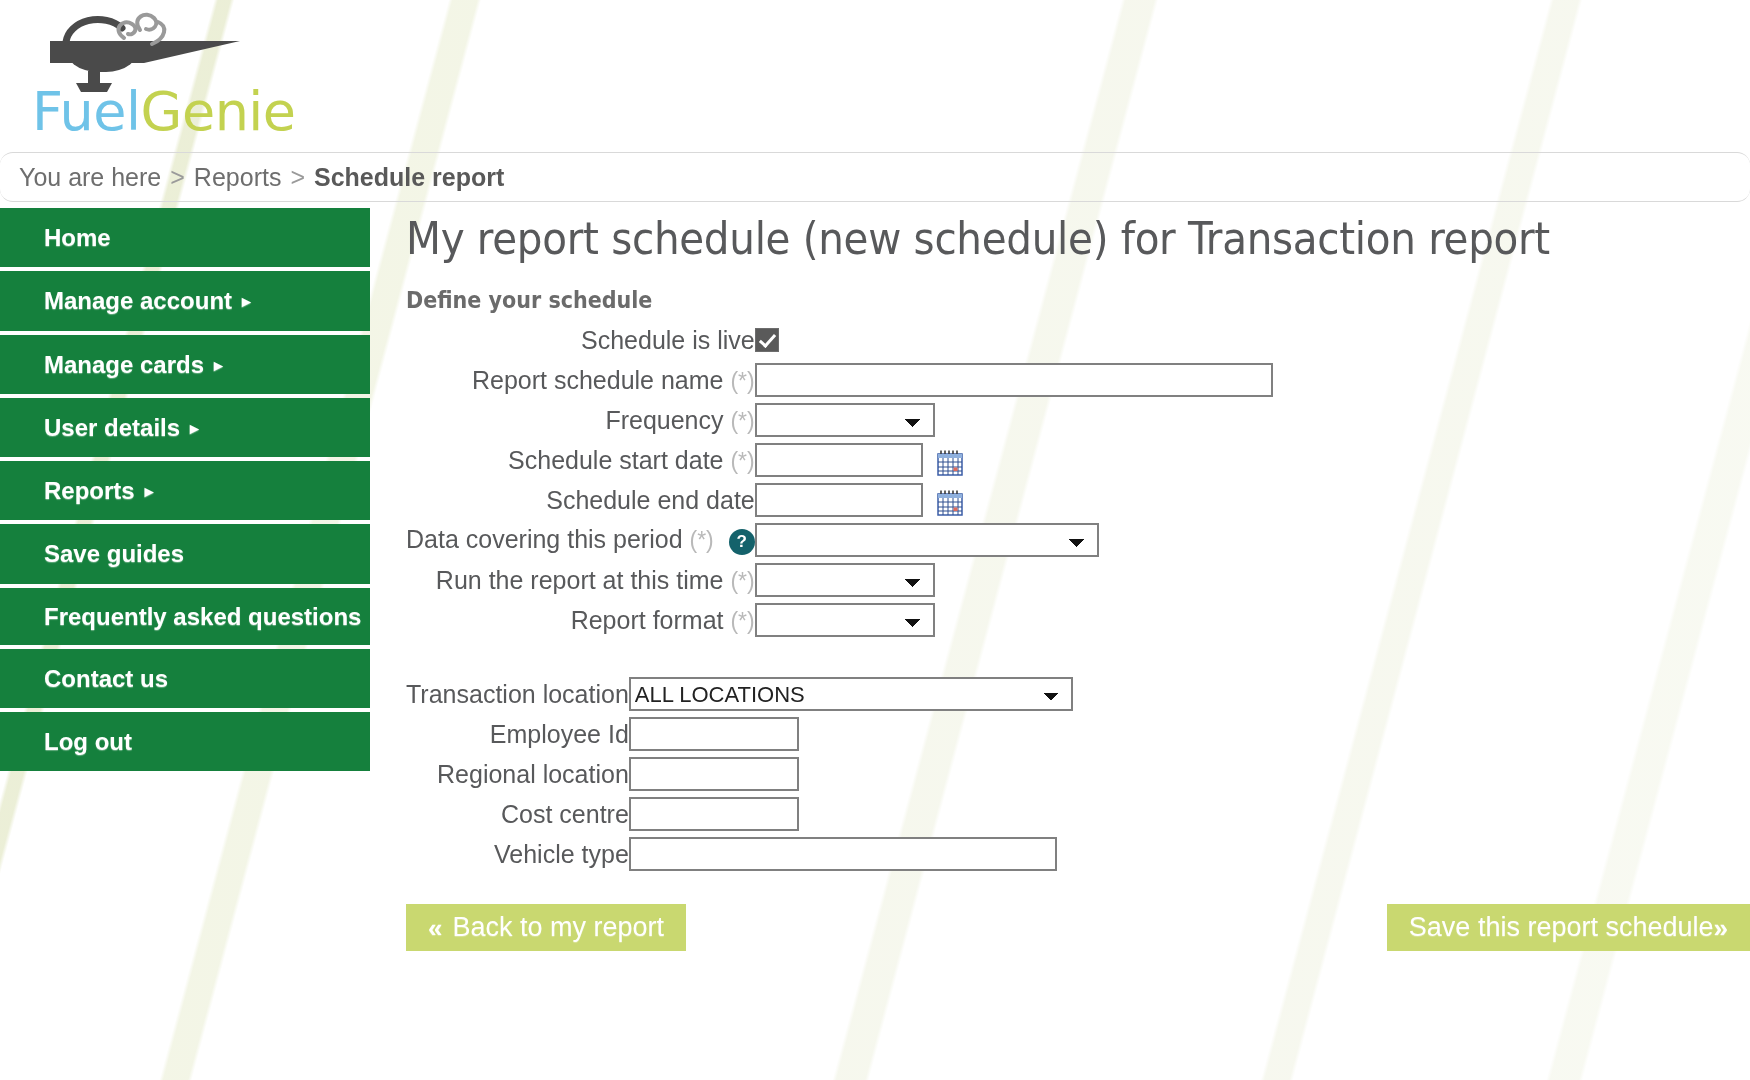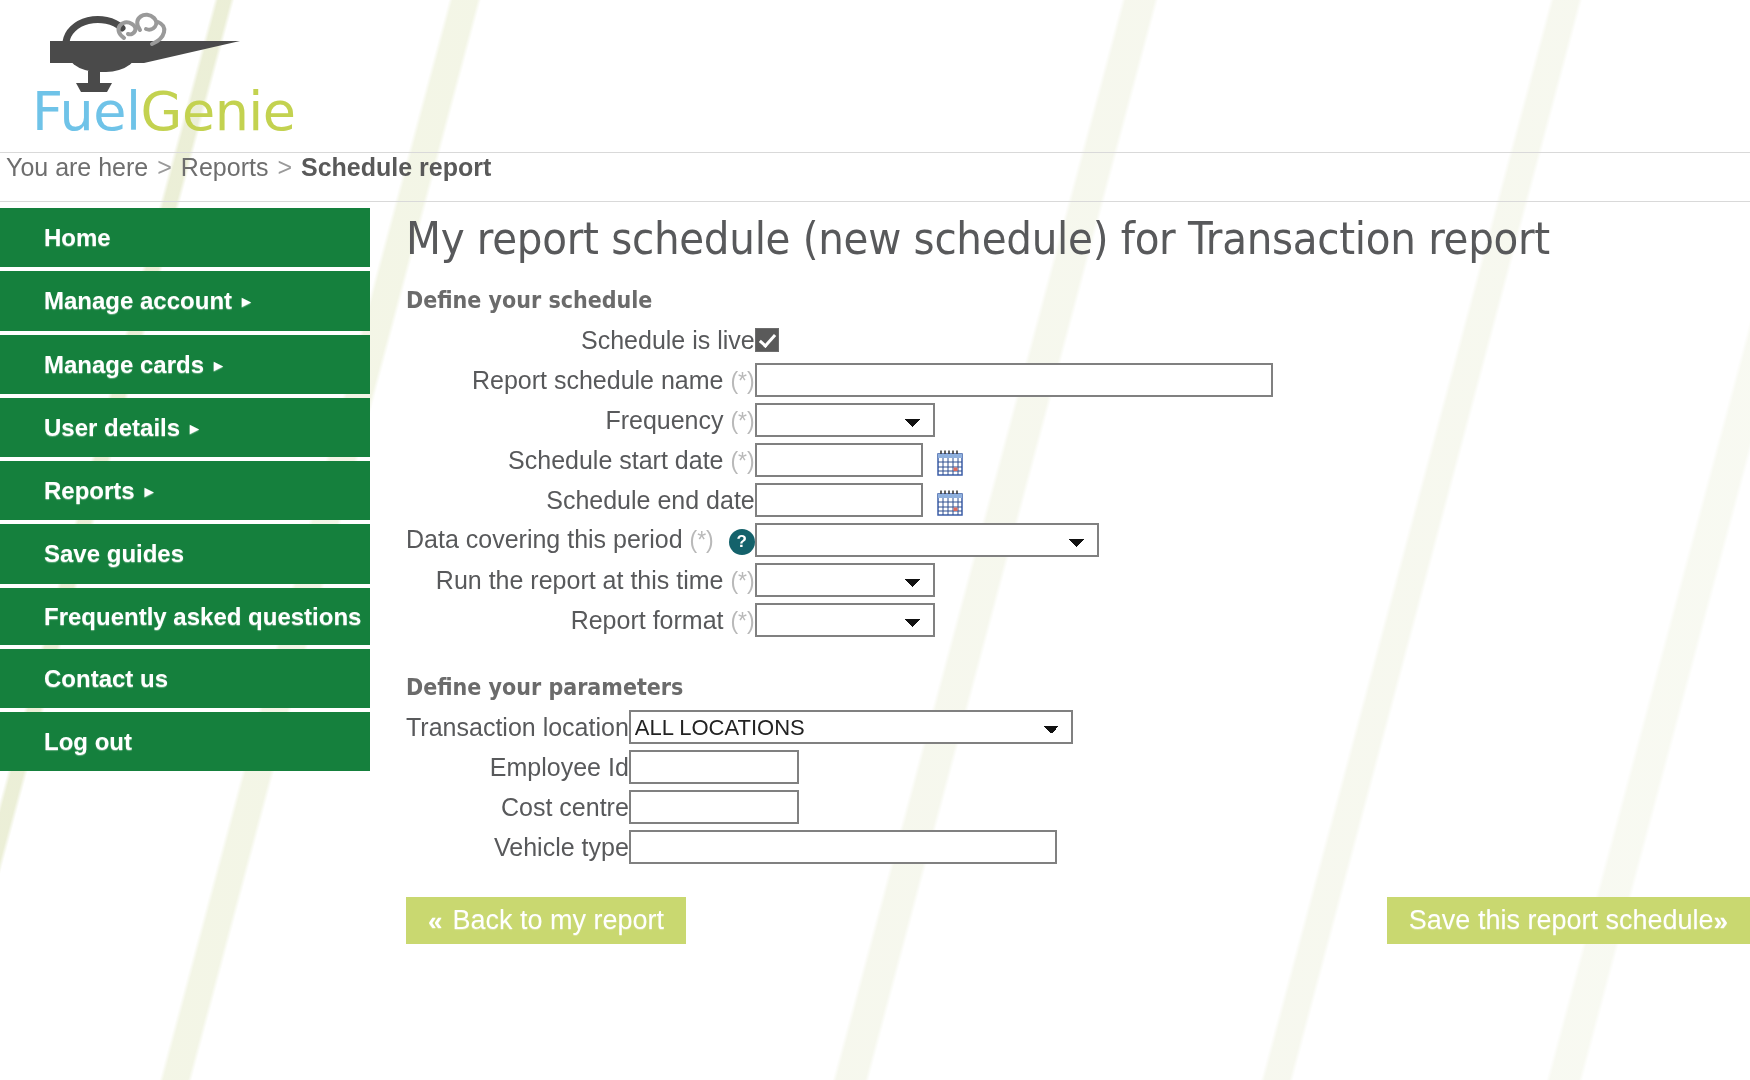--- a/index.html
+++ b/index.html
@@ -56,24 +56,25 @@
   }
   .logo-fuel { color: #6fc3e8; text-align: right; }
   .logo-genie { color: #c3d250; }
 
   
   .breadcrumb-bar {
     border-top: 1px solid #d9d9d9;
     border-bottom: 1px solid #d9d9d9;
     height: 48px;
     display: flex;
-    align-items: flex-start;
-    padding-left: 6px;
+    align-items: center;
+    padding-left: 19px;
     font-size: 25px;
     color: #6e6e6e;
+    border-radius: 13px;
   }
   .breadcrumb-bar .sep { margin: 0 9px; color: #9a9a9a; }
   .breadcrumb-bar .crumb-current { font-weight: bold; color: #595959; }
 
   
   .content {
     display: flex;
     align-items: flex-start;
   }
 
@@ -469,34 +470,39 @@
               <select class="sel w-fmt">
                 <option></option>
               </select>
             </td>
           </tr>
         </tbody>
       </table>
 
       <div class="gap"></div>
 
-      <div class="section-label">Define your parameters</div>
 
       <table class="form">
         <tbody>
           <tr>
             <td class="lbl">Transaction location</td>
             <td class="fld">
               <select class="sel w-loc">
                 <option>ALL LOCATIONS</option>
               </select>
             </td>
           </tr>
           <tr>
             <td class="lbl">Employee Id</td>
+            <td class="fld">
+              <input class="txt w-small" type="text" value="" style="">
+            </td>
+          </tr>
+          <tr>
+            <td class="lbl">Regional location</td>
             <td class="fld">
               <input class="txt w-small" type="text" value="" style="">
             </td>
           </tr>
           <tr>
             <td class="lbl">Cost centre</td>
             <td class="fld">
               <input class="txt w-small" type="text" value="" style="">
             </td>
           </tr>

